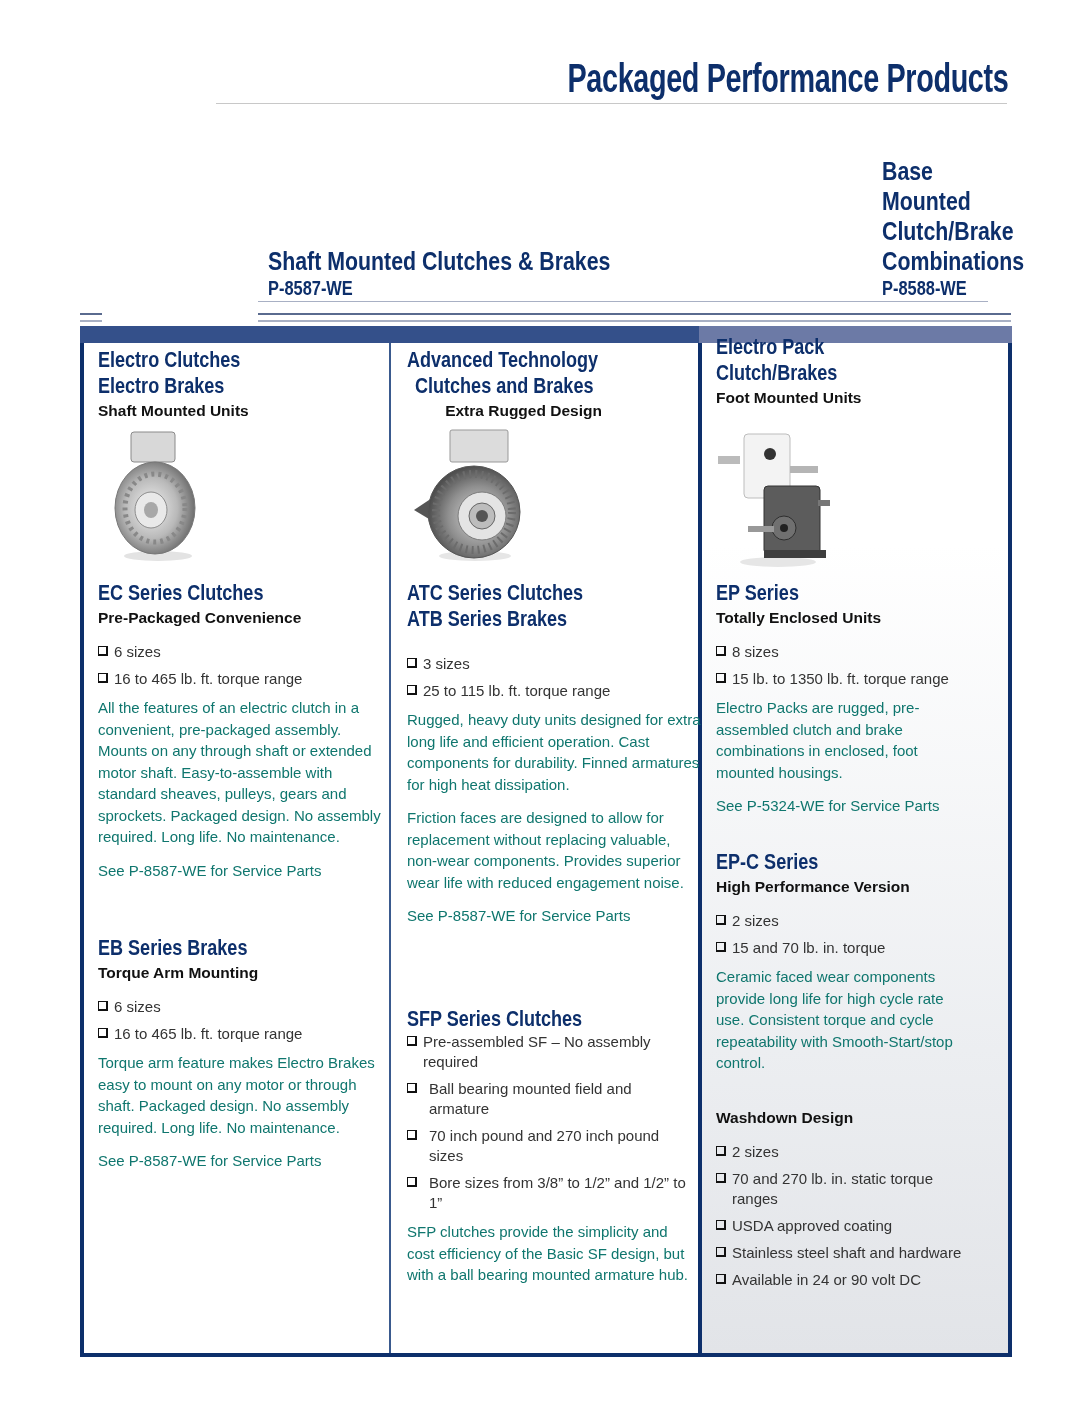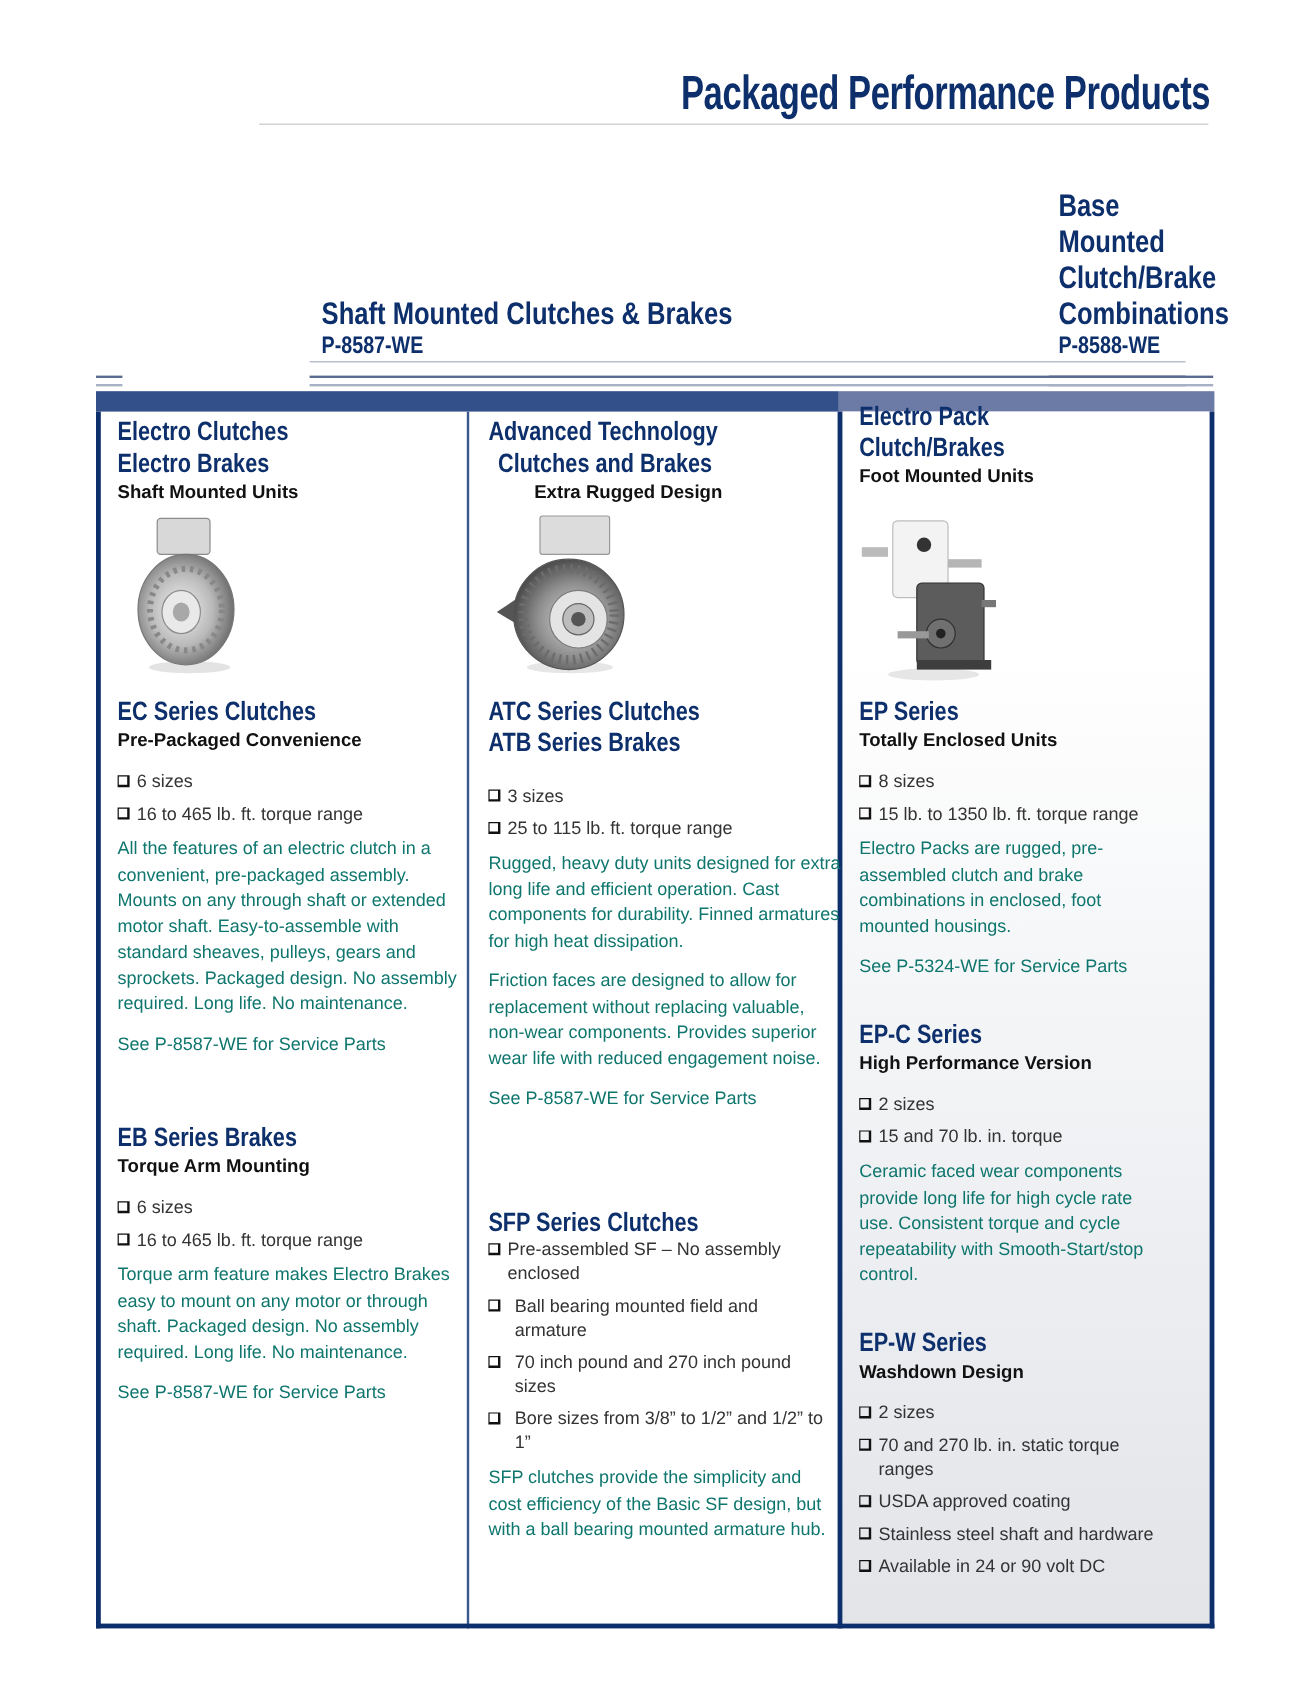--- a/index.html
+++ b/index.html
@@ -189,21 +189,21 @@
   <div style="height:12px;"></div>
   <p class="p">Friction faces are designed to allow for replacement without replacing valuable, non-wear components. Provides superior wear life with reduced engagement noise.</p>
   <div style="height:12px;"></div>
   <p class="p">See P-8587-WE for Service Parts</p>
 </div>
 
 <div class="abs" style="left:407px; top:1006px; width:285px;">
   <div><span class="cond ttl" style="transform:scaleX(0.82);">SFP Series Clutches</span></div>
   <div class="li">
       <span class="box-icon"></span>
-      <span>Pre-assembled SF – No assembly enclosed</span>
+      <span>Pre-assembled SF – No assembly required</span>
     </div>
   <div style="height:7px;"></div>
   <div class="li wide">
       <span class="box-icon"></span>
       <span>Ball bearing mounted field and armature</span>
     </div>
   <div style="height:7px;"></div>
   <div class="li wide">
       <span class="box-icon"></span>
       <span>70 inch pound and 270 inch pound sizes</span>
@@ -269,21 +269,20 @@
   <div style="height:7px;"></div>
   <div class="li">
       <span class="box-icon"></span>
       <span>15 and 70 lb. in. torque</span>
     </div>
   <div style="height:8px;"></div>
   <p class="p" style="width:260px;">Ceramic faced wear components provide long life for high cycle rate use. Consistent torque and cycle repeatability with Smooth-Start/stop control.</p>
 </div>
 
 <div class="abs" style="left:716px; top:1106px; width:285px;">
-  <div><span class="cond ttl" style="transform:scaleX(0.82);">EP-W Series</span></div>
   <div class="sub">Washdown Design</div>
   <div style="height:14px;"></div>
   <div class="li">
       <span class="box-icon"></span>
       <span>2 sizes</span>
     </div>
   <div style="height:7px;"></div>
   <div class="li" style="width:250px;">
       <span class="box-icon"></span>
       <span>70 and 270 lb. in. static torque ranges</span>

